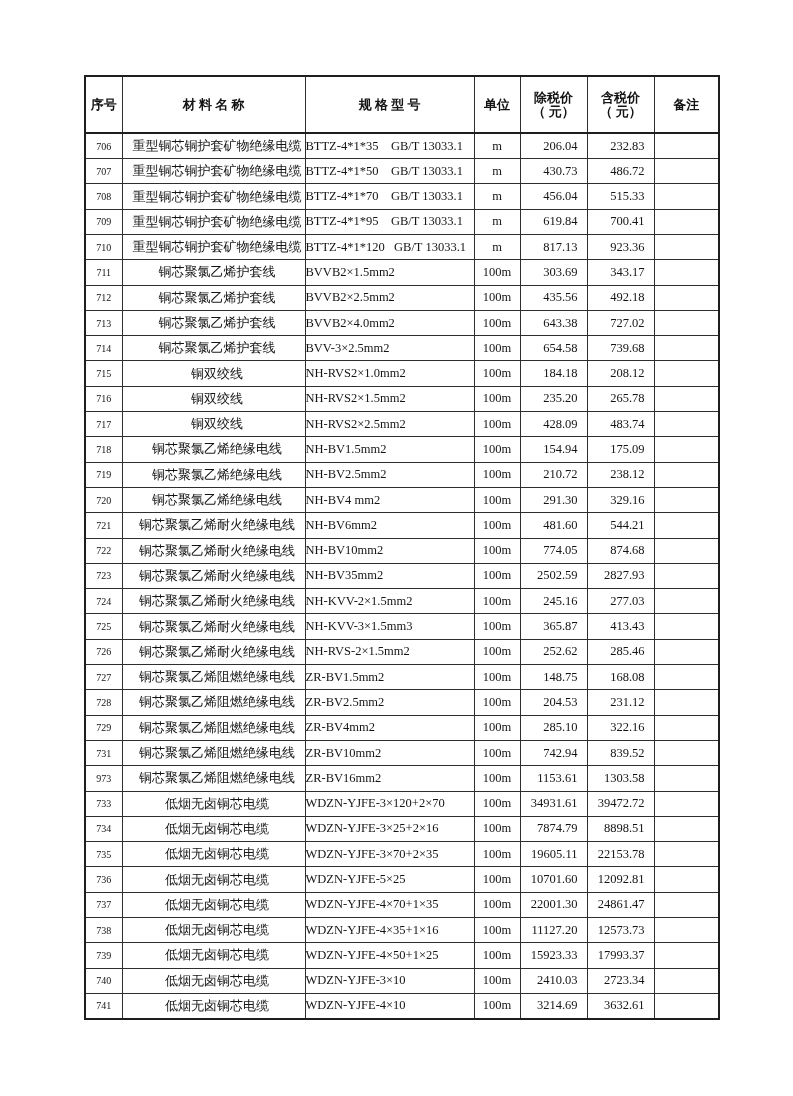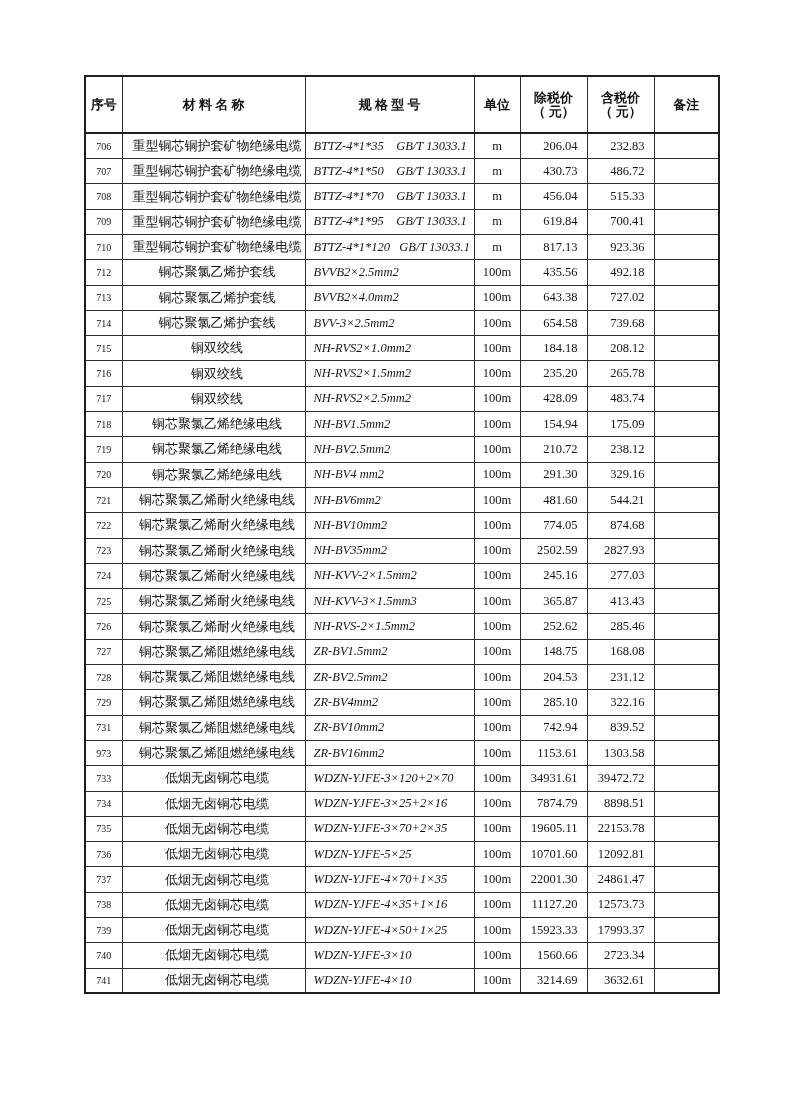--- a/index.html
+++ b/index.html
@@ -46,21 +46,21 @@
     line-height: 1.05;
   }
   .price-table tbody td {
     height: 25.3px;
     padding: 0;
     font-size: 13px;
   }
   
   .price-table tbody td:nth-child(1) { text-align: center; font-size: 10px; }
   .price-table tbody td:nth-child(2) { text-align: center; padding-left: 7px; }
-  .price-table tbody td:nth-child(3) { text-align: left; padding-left: 8px; white-space: pre; font-size: 12.5px; font-style: italic; }
+  .price-table tbody td:nth-child(3) { text-align: left; white-space: pre; font-size: 12.5px; }
   .price-table tbody td:nth-child(4) { text-align: center; font-size: 12.5px; }
   .price-table tbody td:nth-child(5),
   .price-table tbody td:nth-child(6) { text-align: right; padding-right: 9px; font-size: 12.5px; }
 </style>
 </head>
 <body>
 
 <div class="page">
   <table class="price-table">
     <colgroup>
@@ -129,20 +129,29 @@
         <tr>
           <td>710</td>
           <td>重型铜芯铜护套矿物绝缘电缆</td>
           <td>BTTZ-4*1*120   GB/T 13033.1</td>
           <td>m</td>
           <td>817.13</td>
           <td>923.36</td>
           <td></td>
         </tr>
         <tr>
+          <td>711</td>
+          <td>铜芯聚氯乙烯护套线</td>
+          <td>BVVB2×1.5mm2</td>
+          <td>100m</td>
+          <td>303.69</td>
+          <td>343.17</td>
+          <td></td>
+        </tr>
+        <tr>
           <td>712</td>
           <td>铜芯聚氯乙烯护套线</td>
           <td>BVVB2×2.5mm2</td>
           <td>100m</td>
           <td>435.56</td>
           <td>492.18</td>
           <td></td>
         </tr>
         <tr>
           <td>713</td>
@@ -376,21 +385,21 @@
           <td>100m</td>
           <td>15923.33</td>
           <td>17993.37</td>
           <td></td>
         </tr>
         <tr>
           <td>740</td>
           <td>低烟无卤铜芯电缆</td>
           <td>WDZN-YJFE-3×10</td>
           <td>100m</td>
-          <td>1560.66</td>
+          <td>2410.03</td>
           <td>2723.34</td>
           <td></td>
         </tr>
         <tr>
           <td>741</td>
           <td>低烟无卤铜芯电缆</td>
           <td>WDZN-YJFE-4×10</td>
           <td>100m</td>
           <td>3214.69</td>
           <td>3632.61</td>

